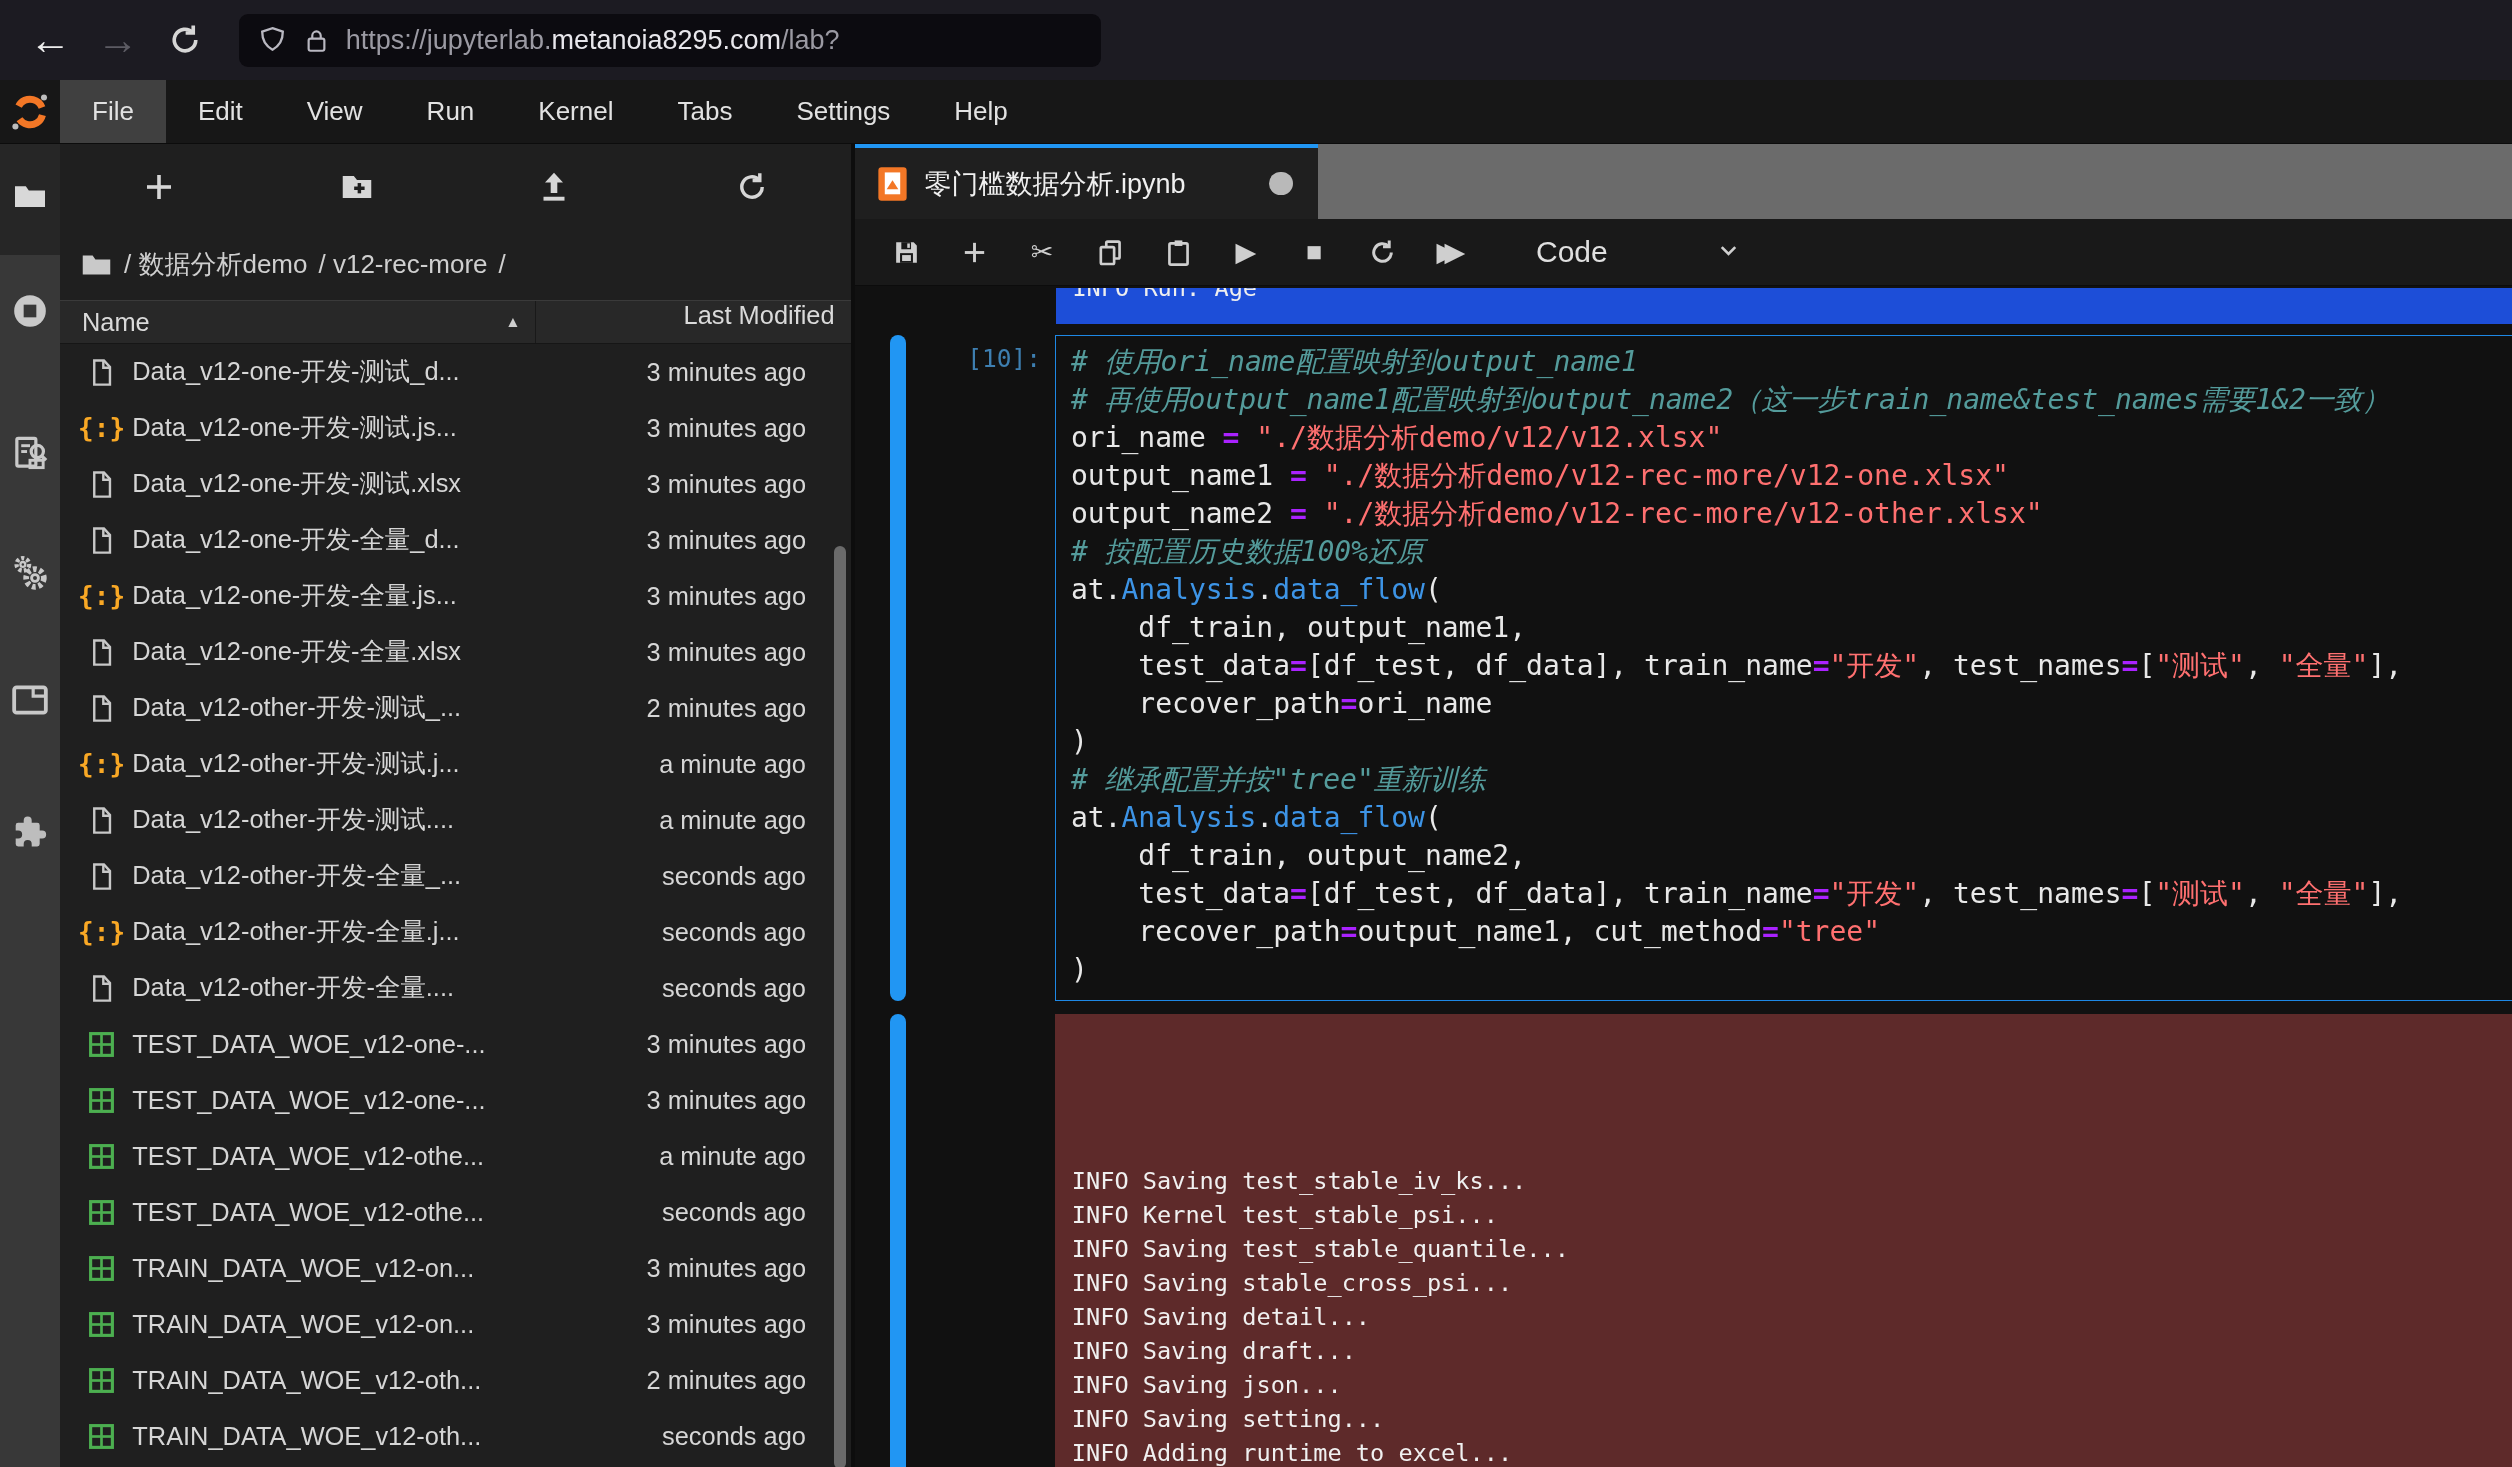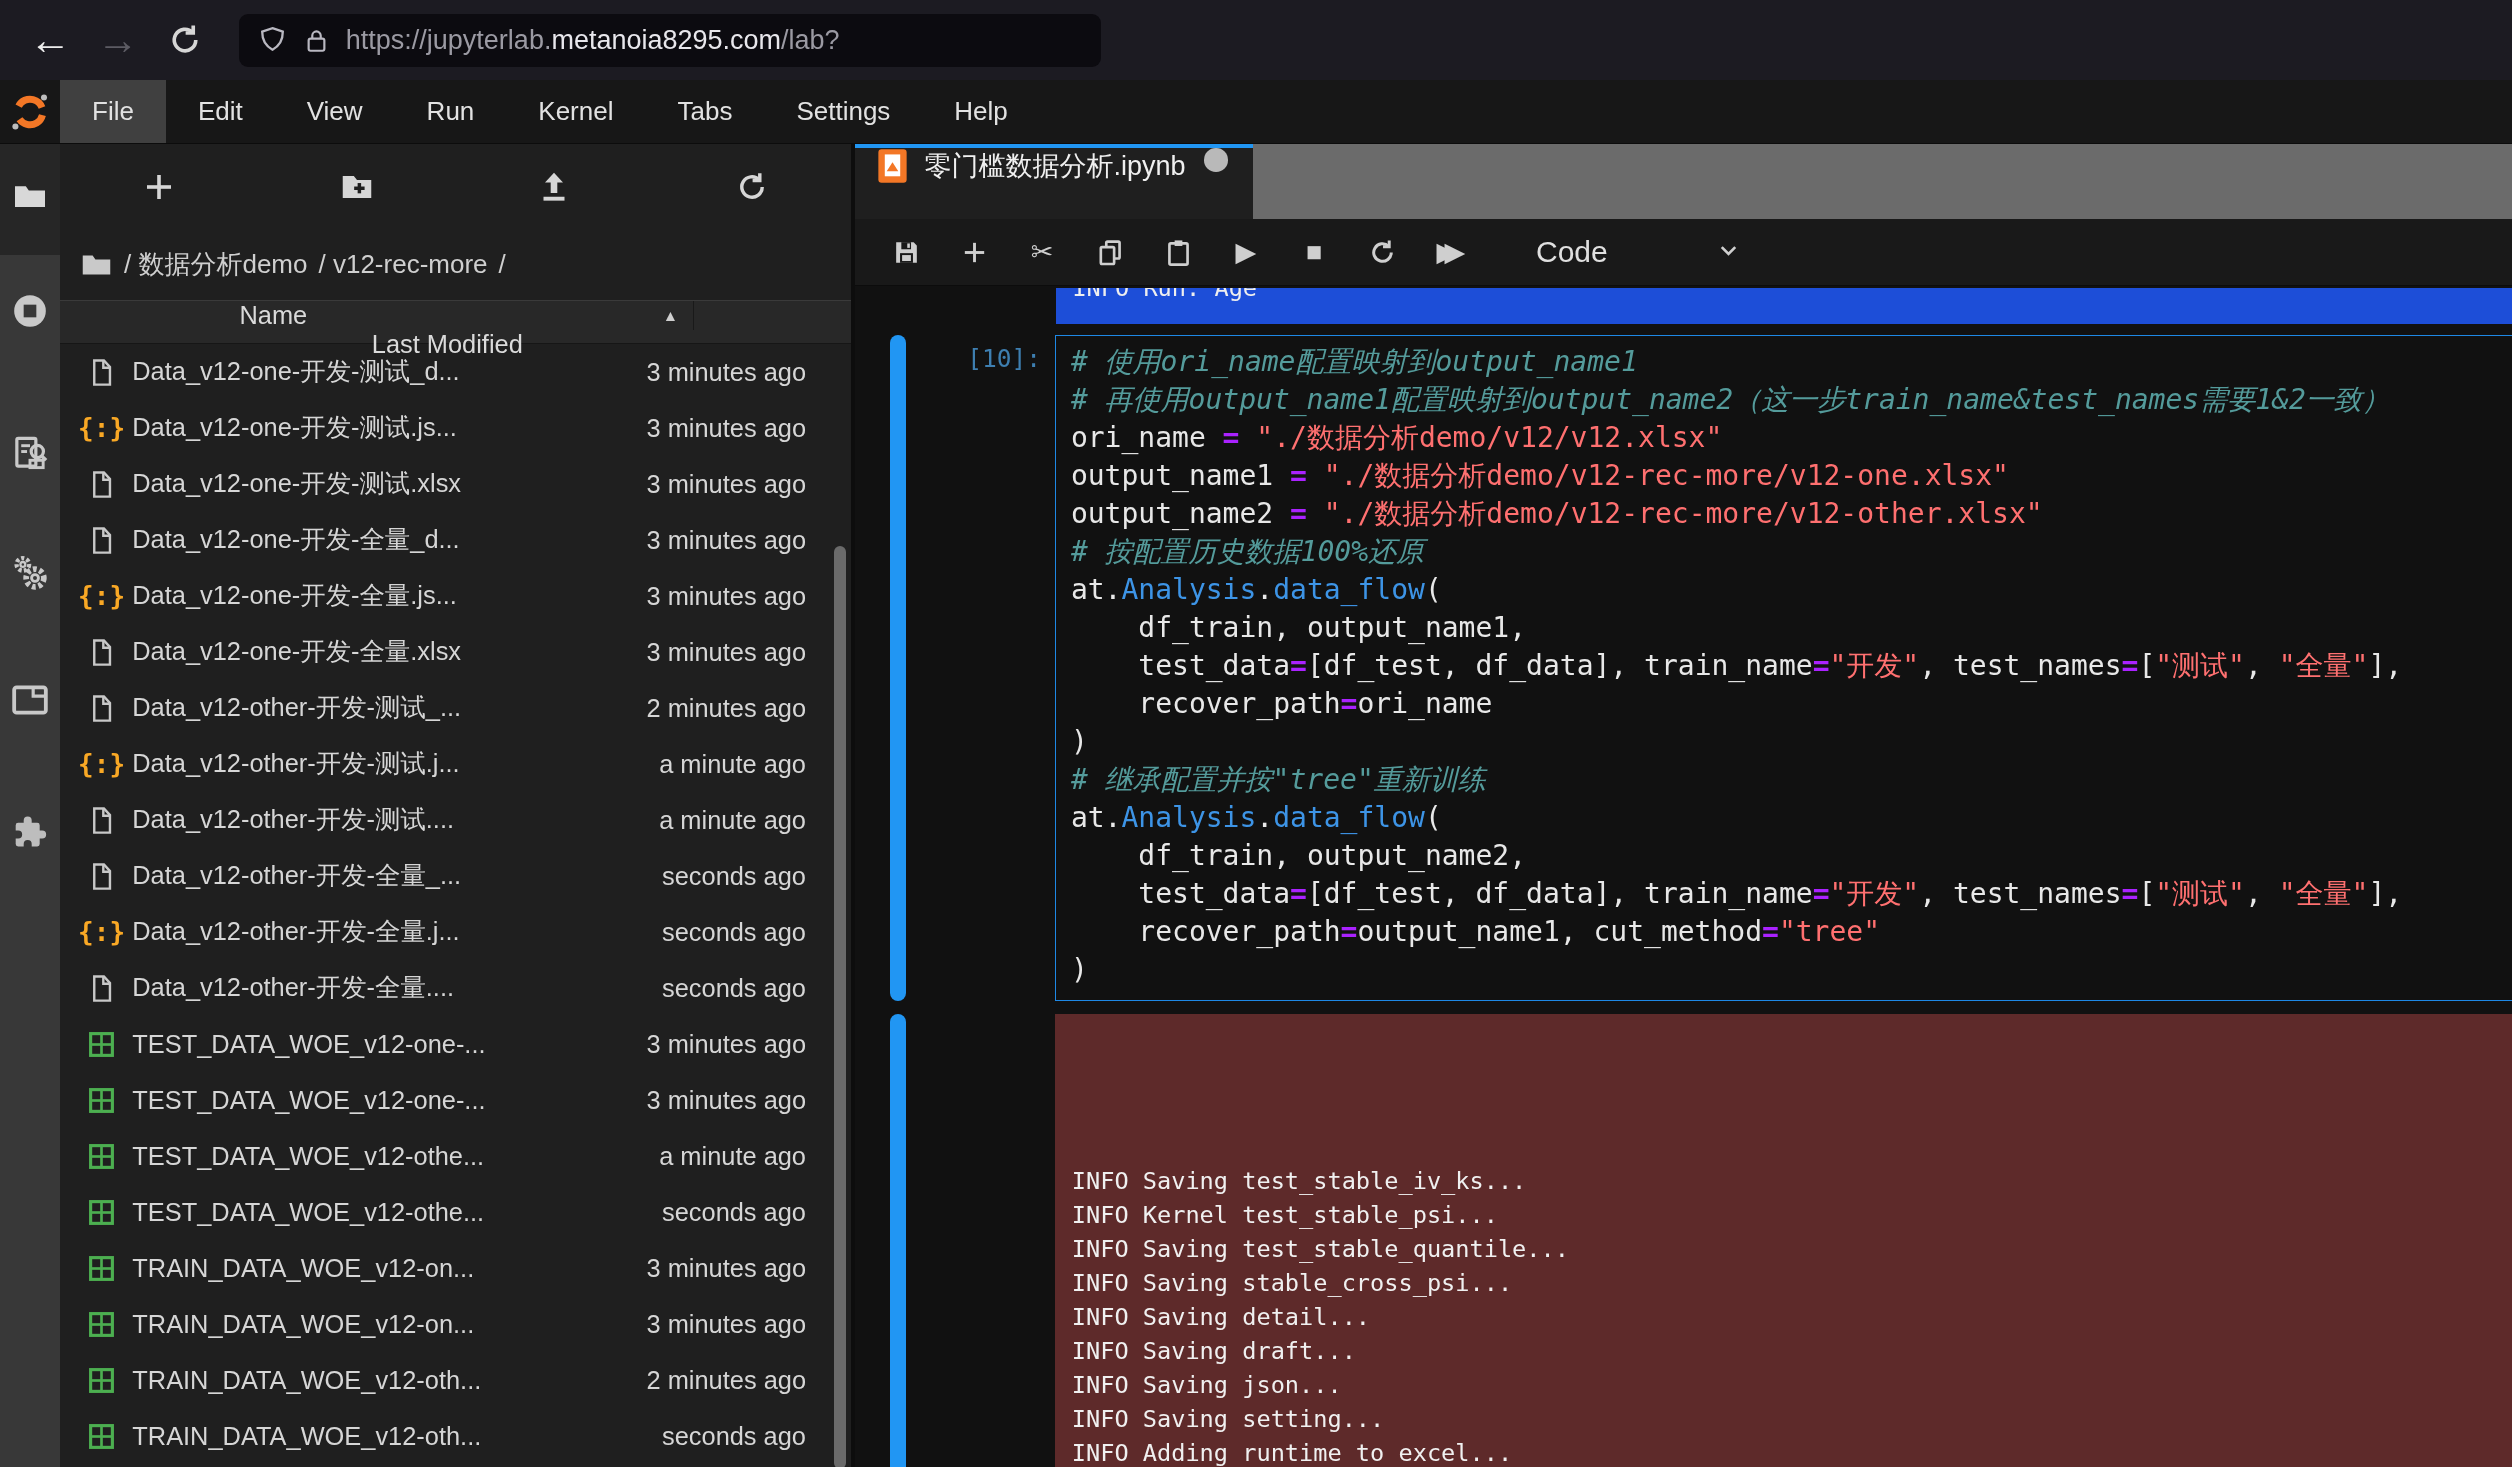--- a/index.html
+++ b/index.html
@@ -35,38 +35,38 @@
                justify-content:center; }
 
   
   #filepanel { position:absolute; left:60px; top:144px; width:795px; height:1324px; background:#1f1f1f;
                border-right:4.5px solid #0d0d0d; }
   .fp-toolbar { height:85px; display:flex; align-items:center; }
   .fp-tool { flex:1; display:flex; align-items:center; justify-content:center; height:100%; color:#d6d6d6; }
   .fp-crumb { height:71px; display:flex; align-items:center; padding-left:20px; font-size:26px; color:#cfcfcf; }
   .crumb-seg { margin:0 0 0 11px; white-space:nowrap; }
   .fp-head { height:44px; background:#282828; border-top:0.9px solid #3a3a3a; border-bottom:0.9px solid #161616;
-             display:flex; align-items:center; font-size:25.4px; color:#dadada;flex-direction:column; }
+             display:flex; align-items:flex-start; font-size:25.4px; color:#dadada; }
   .fp-head .name-col { width:476px; padding-left:22px; display:flex; align-items:center;
                        border-right:1.8px solid #191919; height:100%; }
   .fp-head .sort { margin-left:auto; margin-right:14.5px; font-size:15.5px; color:#cfcfcf; }
   .fp-head .mod-col { flex:1; text-align:right; padding-right:16.4px; }
   #file-list { position:relative; }
   .fp-row { height:56px; display:flex; align-items:center; font-size:25.4px; color:#d6d6d6; }
   .fp-row .ficon { width:36px; margin-left:23.6px; display:flex; justify-content:center; }
   .fp-row .fname { margin-left:12.7px; flex:1; white-space:nowrap; overflow:hidden; }
   .fp-row .ftime { padding-right:45px; white-space:nowrap; }
   .json-glyph { color:#f9a825; font-family:"DejaVu Sans Mono",monospace; font-weight:bold; font-size:26px; }
   #fp-scrollthumb { position:absolute; right:5.5px; top:402px; width:11.8px; height:923px; background:#6a6a6a;
                     border-radius:6.4px; }
 
   
   #nbarea { position:absolute; left:855px; top:144px; width:1657px; height:1324px; background:#111; }
   .nb-tabbar { height:75px; background:#6b6b6b; display:flex; }
-  .nb-tab { width:398px; background:#1f1f1f; border-top:4.5px solid #2196f3; display:flex; 
+  .nb-tab { width:463px; background:#1f1f1f; border-top:4.5px solid #2196f3; display:flex; align-items:center;
             padding:0 25.4px 0 22px; gap:16.4px; }
   .nb-tab .title { font-size:27px; color:#f0f0f0; white-space:nowrap; }
   .nb-tab .dirty-dot { margin-left:auto; width:23.6px; height:23.6px; border-radius:50%; background:#b9b9b9; }
   .nb-toolbar { height:67px; background:#191919; display:flex; align-items:center; padding-left:31px;
                 border-bottom:1.8px solid #0c0c0c; }
   .tb-btn { width:40px; height:45px; display:flex; align-items:center; justify-content:center; color:#cfcfcf;
             margin-right:28px; font-size:27px; }
   .tb-btn.ff { letter-spacing:-12.7px; padding-right:11px; }
   .celltype { margin-left:38px; font-size:30px; color:#e0e0e0; }
   .tb-chevron { margin-left:107px; color:#cfcfcf; }

